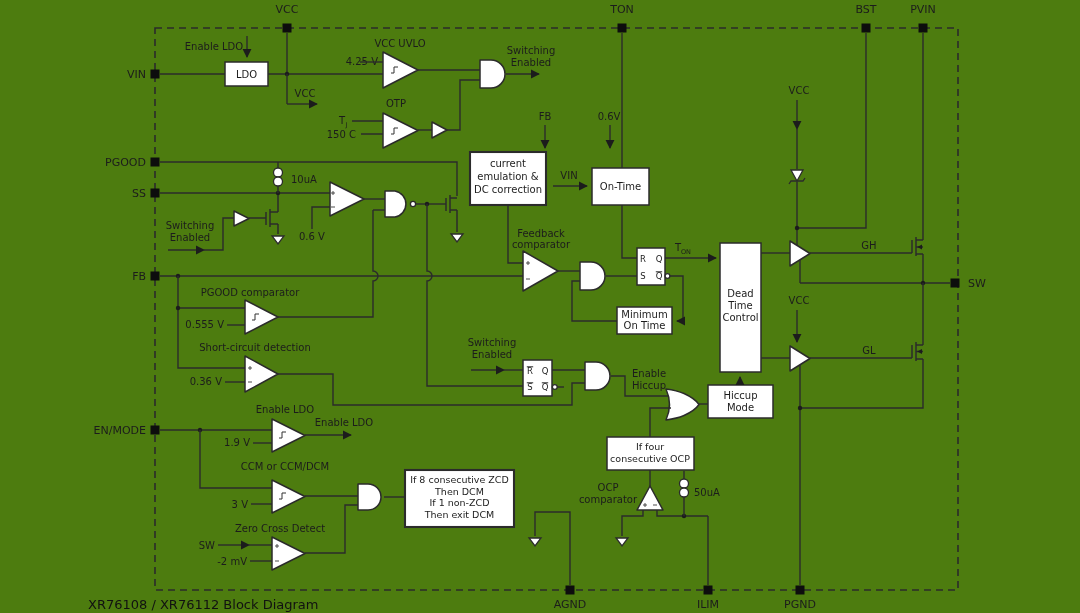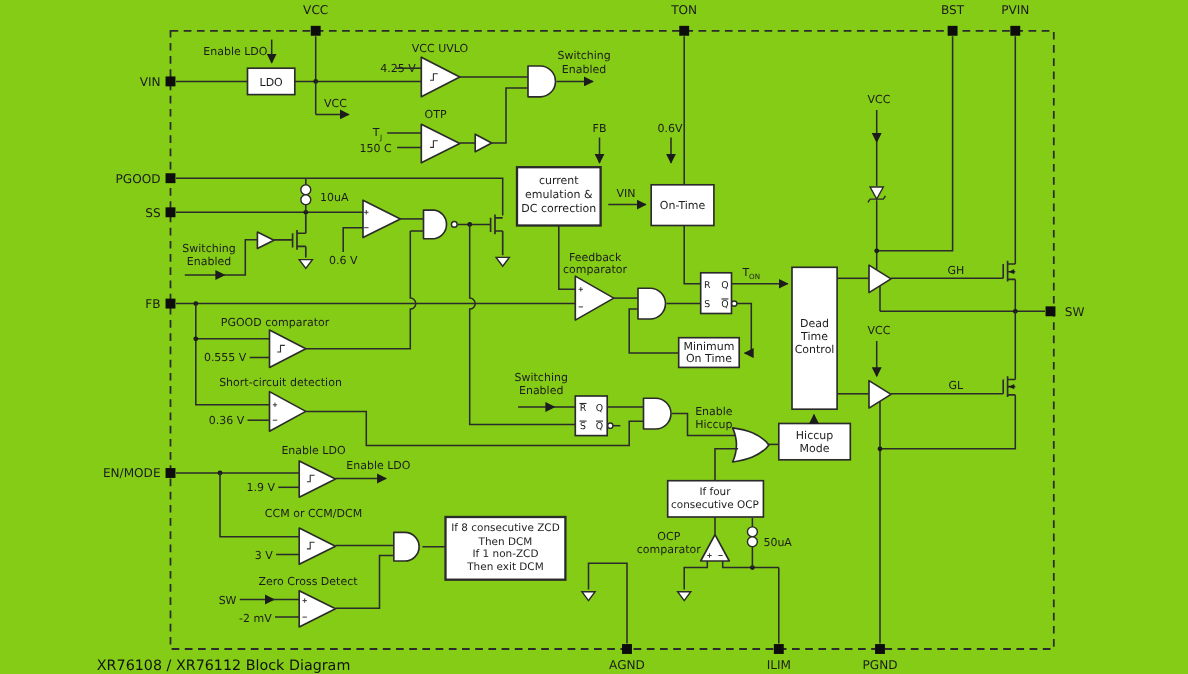--- a/index.html
+++ b/index.html
@@ -1,16 +1,16 @@
 <!DOCTYPE html>
 <html><head>
 <meta charset="utf-8">
 <style>
   html,body{margin:0;padding:0;background:#fff}
-  .stage{position:relative;width:1080px;height:613px;background:#84cc16;font-family:"DejaVu Sans",sans-serif;overflow:hidden}
+  .stage{position:relative;width:1080px;height:613px;background:#4d7c0f;font-family:"DejaVu Sans",sans-serif;overflow:hidden}
   svg text{fill:#1c1c1c;font-size:10px;font-family:"DejaVu Sans",sans-serif}
   .t11{font-size:11px}
   .t13{font-size:13px}
   .t95{font-size:9.5px}
   .t85{font-size:8.5px}
   .t65{font-size:6.5px}
   .am{text-anchor:middle}
   .ae{text-anchor:end}
   .w{fill:none;stroke:#2b2b2b;stroke-width:1.4}
   .bx{fill:#fff;stroke:#2b2b2b;stroke-width:1.5}

